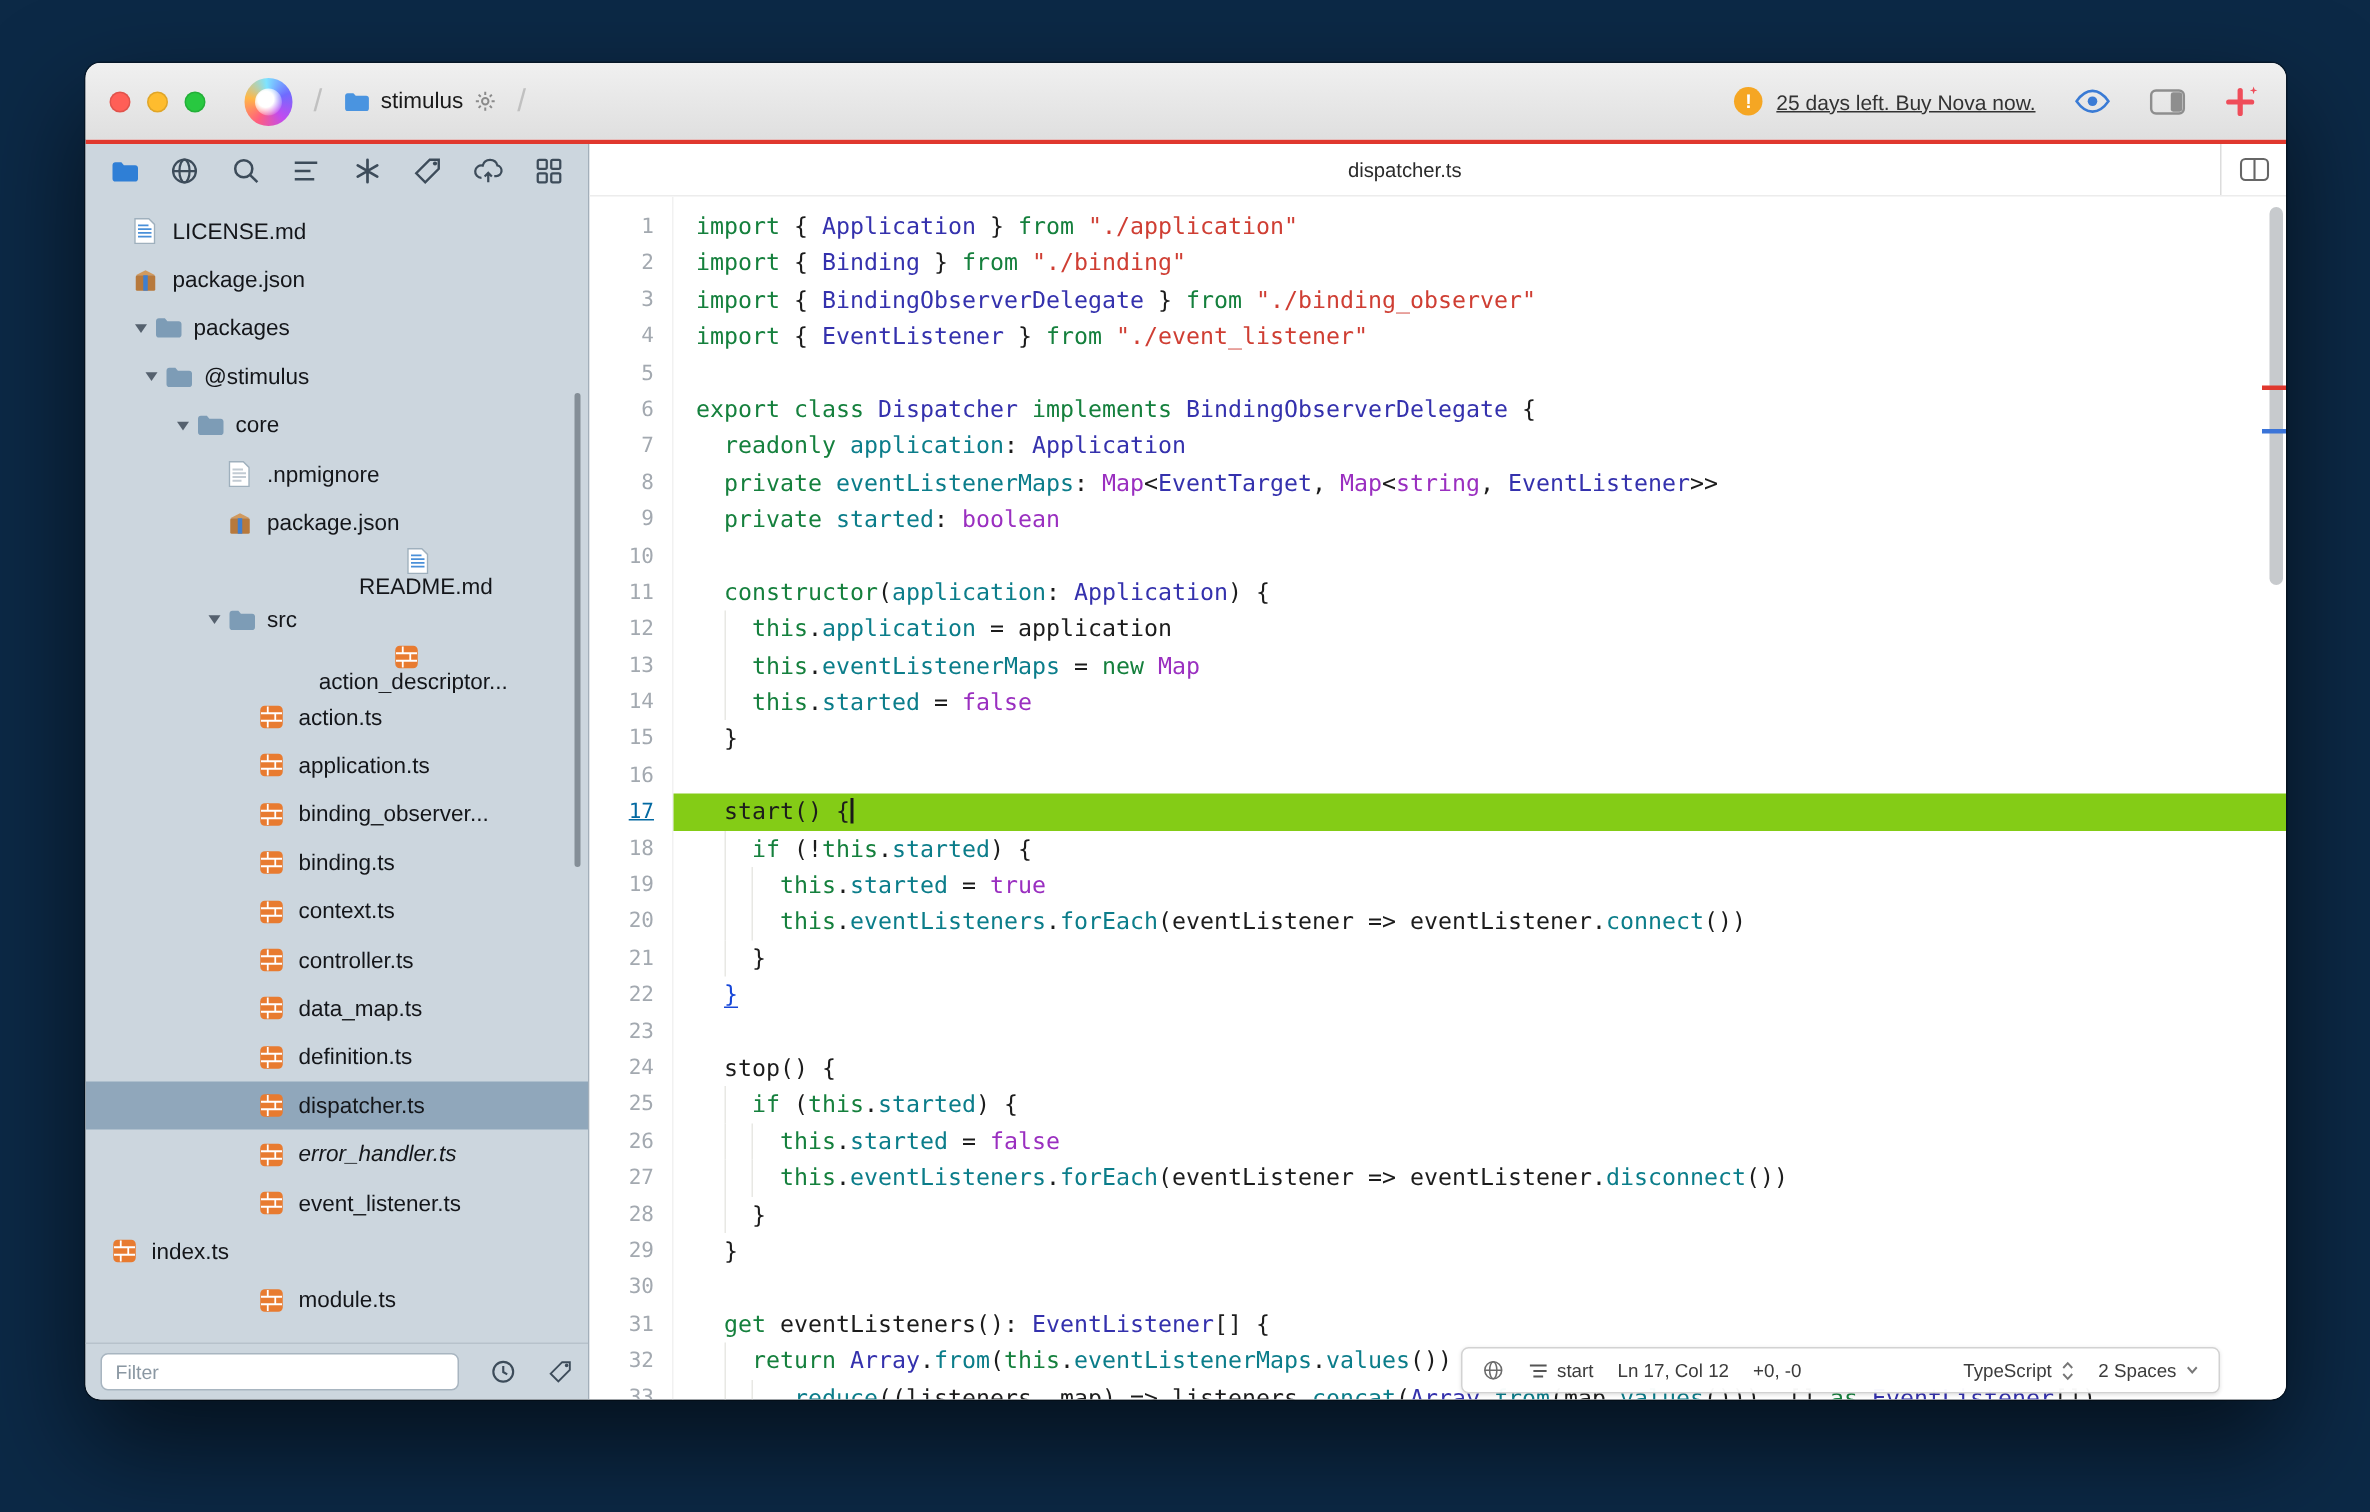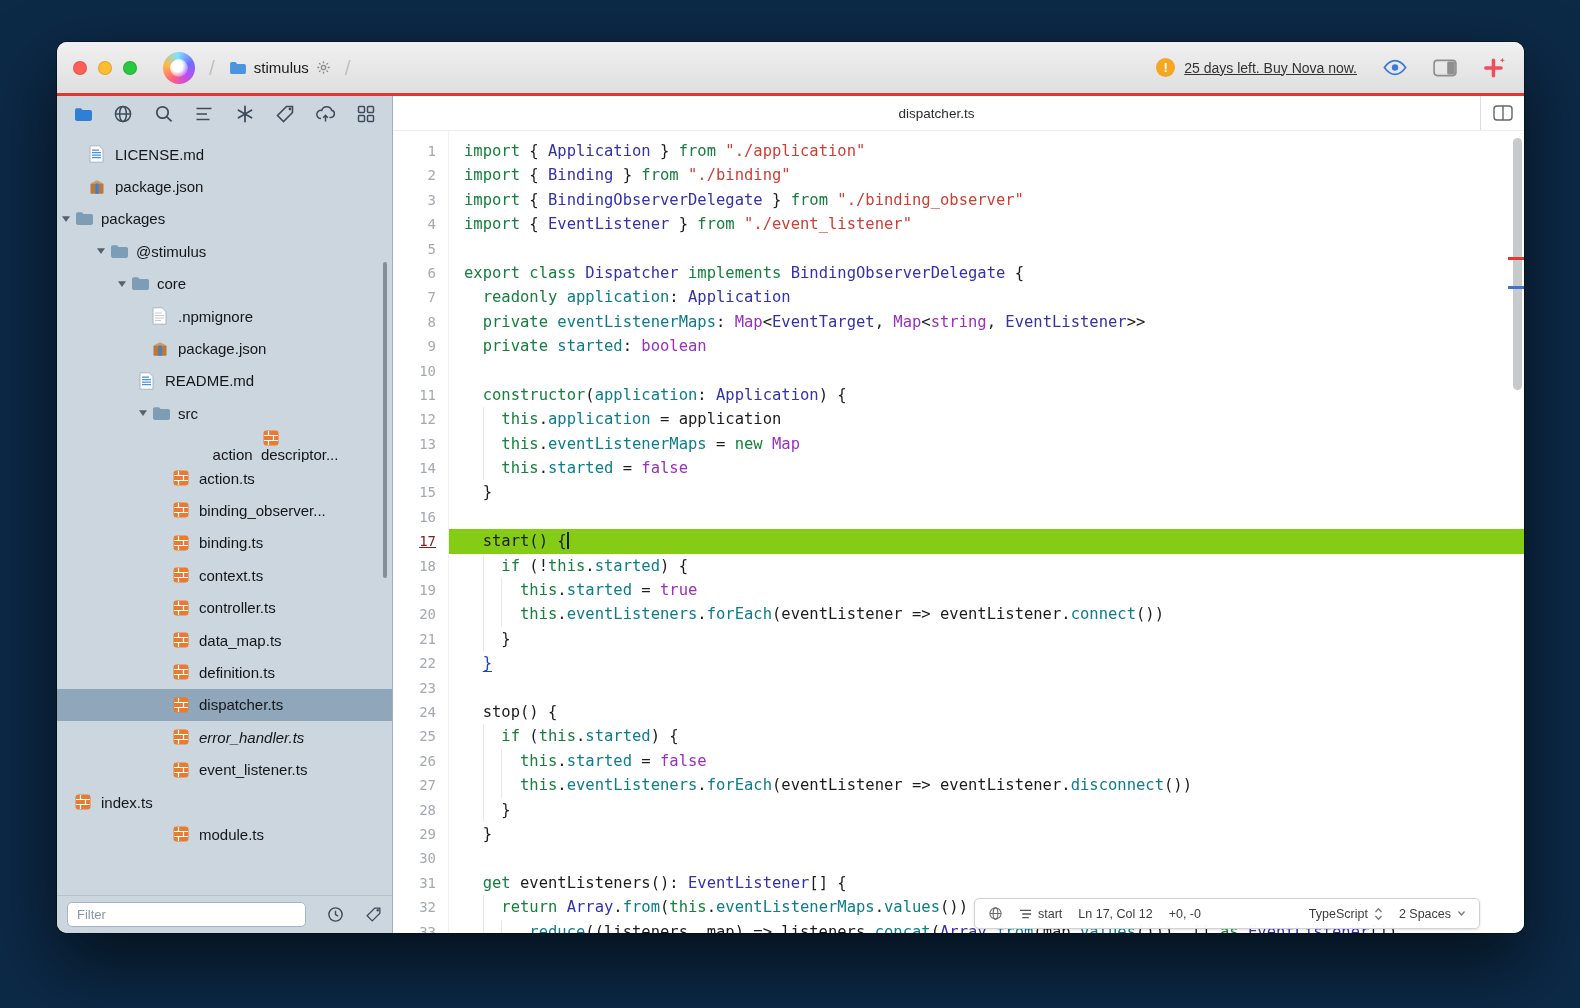--- a/index.html
+++ b/index.html
@@ -68,21 +68,21 @@
   .filename { position:absolute; left:0; right:44px; top:0; height:100%; display:flex;
     align-items:center; justify-content:center; font-size:13.5px; color:#2b2b2b; }
   .split-btn { position:absolute; right:0; top:0; width:44px; height:100%;
     border-left:1px solid #dcdcdc; display:flex; align-items:center; justify-content:center; }
   .code-area { flex:1; position:relative; overflow:hidden;
     font-family:"DejaVu Sans Mono", monospace; font-size:15.5px; padding-top:8px; }
   .gutter-divider { position:absolute; left:55px; top:0; bottom:0; width:1px; background:#f1f1f1; }
   .code-line { position:relative; height:24.4px; line-height:24.4px; white-space:pre; }
   .ln { position:absolute; left:0; top:0; width:43px; text-align:right; color:#a3a9b0;
     font-size:14px; }
-  .code-line.current .ln { color:#7f1d1d;text-decoration:underline; }
+  .code-line.current .ln { color:#0369a1;text-decoration:underline; }
   .lc { display:block; height:100%; margin-left:56px; padding-left:15px; position:relative; }
   .code-line.current .lc { background:#84cc16; }
   .guide { position:absolute; top:0; bottom:0; width:1px; background:#e8e8e4; }
   .tk-d { color:#1c1c1c; }
   .tk-k { color:#15803d; }
   .tk-t { color:#3431ad; }
   .tk-p { color:#0b7d8a; }
   .tk-b { color:#9a2fc0; }
   .tk-s { color:#cf3e33; }
   .tk-m { color:#1646d8; text-decoration:underline; text-underline-offset:3px; }
@@ -227,21 +227,21 @@
             <span class="tw"></span>
             <span class="tree-icon">
               <svg width="16" height="16" viewBox="0 0 16 16">
                 <path d="M1.5 4.5L8 1.2l6.5 3.3z" fill="#d19a5e"></path>
                 <rect x="1.5" y="4.5" width="13" height="10.3" rx="1" fill="#b7793c"></rect>
                 <rect x="6.5" y="4.5" width="3" height="10.3" fill="#3f7fd0"></rect>
               </svg>
             </span>
             <span class="tree-label">package.json</span>
           </div>
-          <div class="tree-row" style="padding-left: 0;">
+          <div class="tree-row" style="padding-left: 28px;">
             <span class="tw">
               <svg width="10" height="8" viewBox="0 0 10 8">
                 <path d="M1 1.2h8L5 7z" fill="#55616e"></path>
               </svg>
             </span>
             <span class="tree-icon folder-c">
               <svg width="19" height="15" viewBox="0 0 19 15">
                 <path d="M1 3.2C1 2 1.8 1.2 2.9 1.2h4l1.7 1.9h7.5c1.1 0 1.9.8 1.9 1.9v7.1c0 1.1-.8 1.9-1.9 1.9H2.9C1.8 14 1 13.2 1 12.1z" fill="currentColor"></path>
               </svg>
             </span>
@@ -287,21 +287,21 @@
             <span class="tw"></span>
             <span class="tree-icon">
               <svg width="16" height="16" viewBox="0 0 16 16">
                 <path d="M1.5 4.5L8 1.2l6.5 3.3z" fill="#d19a5e"></path>
                 <rect x="1.5" y="4.5" width="13" height="10.3" rx="1" fill="#b7793c"></rect>
                 <rect x="6.5" y="4.5" width="3" height="10.3" fill="#3f7fd0"></rect>
               </svg>
             </span>
             <span class="tree-label">package.json</span>
           </div>
-          <div class="tree-row" style="padding-left: 64px;">
+          <div class="tree-row" style="padding-left: 115px; flex-direction: column;">
             <span class="tw"></span>
             <span class="tree-icon">
               <svg width="15" height="18" viewBox="0 0 15 18">
                 <path d="M1 .8h9.2L14 4.6V17.2H1z" fill="#fff" stroke="#9fb0bd" stroke-width="0.9"></path>
                 <path d="M3 5.2h7M3 7.7h9M3 10.2h9M3 12.7h9" stroke="#4a90d9" stroke-width="1.2"></path>
               </svg>
             </span>
             <span class="tree-label">README.md</span>
           </div>
           <div class="tree-row" style="padding-left: 77px;">
@@ -329,20 +329,30 @@
           </div>
           <div class="tree-row" style="padding-left: 98px;">
             <span class="tw"></span>
             <span class="tree-icon">
               <svg width="16" height="16" viewBox="0 0 16 16">
                 <rect x="0.5" y="0.5" width="15" height="15" rx="3" fill="#e87b30"></rect>
                 <path d="M1 5.5h14M1 10.5h14M5.5 1v4.5M10.5 5.5v5M5.5 10.5V15" stroke="#fff" stroke-width="1.2" fill="none"></path>
               </svg>
             </span>
             <span class="tree-label">action.ts</span>
+          </div>
+          <div class="tree-row" style="padding-left: 98px;">
+            <span class="tw"></span>
+            <span class="tree-icon">
+              <svg width="16" height="16" viewBox="0 0 16 16">
+                <rect x="0.5" y="0.5" width="15" height="15" rx="3" fill="#e87b30"></rect>
+                <path d="M1 5.5h14M1 10.5h14M5.5 1v4.5M10.5 5.5v5M5.5 10.5V15" stroke="#fff" stroke-width="1.2" fill="none"></path>
+              </svg>
+            </span>
+            <span class="tree-label">application.ts</span>
           </div>
           <div class="tree-row" style="padding-left: 98px;">
             <span class="tw"></span>
             <span class="tree-icon">
               <svg width="16" height="16" viewBox="0 0 16 16">
                 <rect x="0.5" y="0.5" width="15" height="15" rx="3" fill="#e87b30"></rect>
                 <path d="M1 5.5h14M1 10.5h14M5.5 1v4.5M10.5 5.5v5M5.5 10.5V15" stroke="#fff" stroke-width="1.2" fill="none"></path>
               </svg>
             </span>
             <span class="tree-label">binding_observer...</span>

